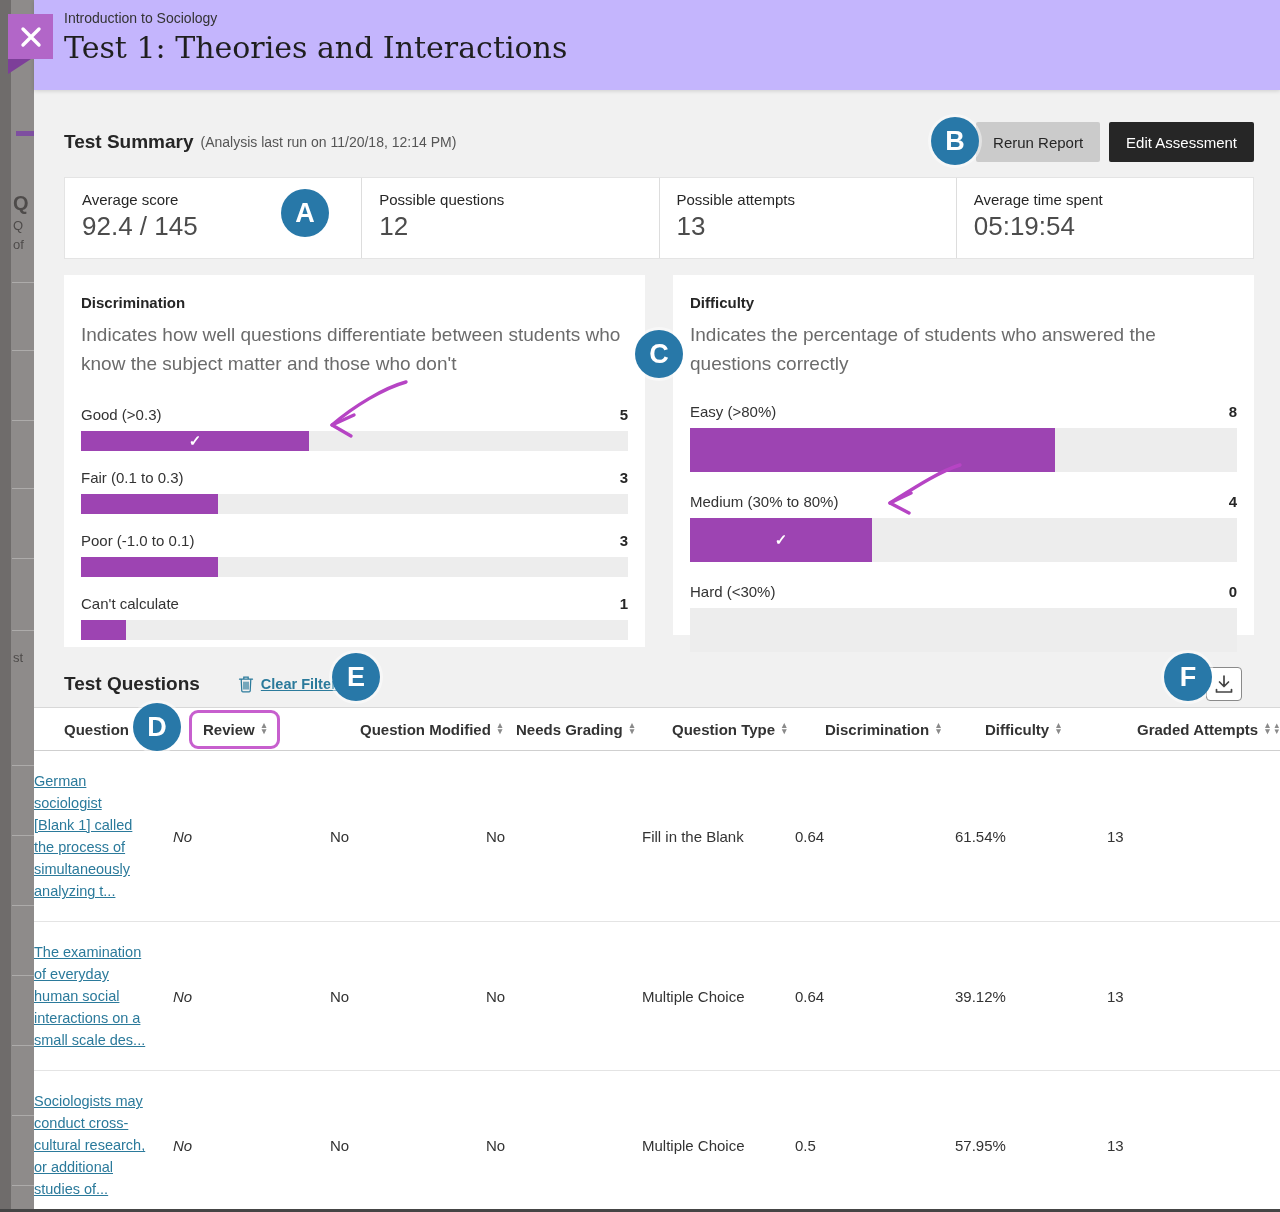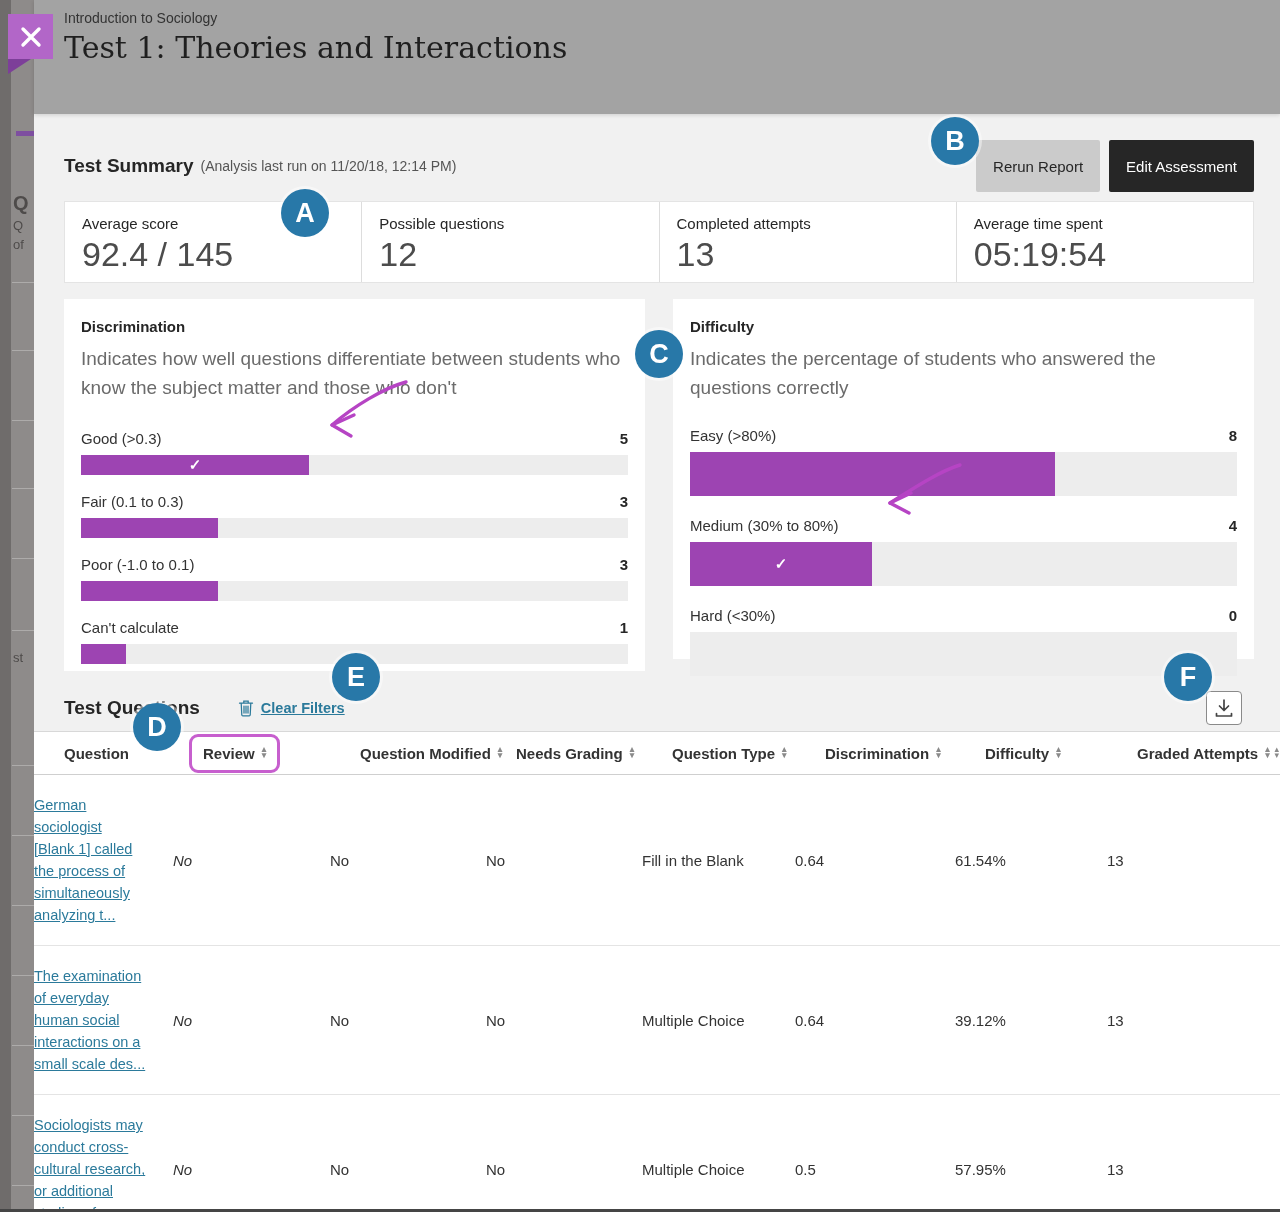--- a/index.html
+++ b/index.html
@@ -16,40 +16,40 @@
   #strip .frag{position:absolute;left:13px;color:#4e4b4a;white-space:nowrap;overflow:hidden;width:21px;}
   #strip .tabmark{position:absolute;left:16px;width:18px;height:5px;background:#7e4fa0;}
   #strip .divline{position:absolute;left:12px;width:22px;height:1px;background:rgba(255,255,255,.28);}
   
   #close-btn{position:absolute;left:8px;top:14px;width:45px;height:45px;background:#b266c8;
              z-index:40;display:flex;align-items:center;justify-content:center;cursor:pointer;}
   #close-fold{position:absolute;left:8px;top:59px;width:0;height:0;z-index:39;
               border-top:15px solid #7d3f99;border-right:23px solid transparent;}
   
   #panel{position:absolute;left:34px;top:0;width:1246px;height:1212px;background:#f1f1f1;}
-  #panel-header{position:relative;height:114px;background:#a3a3a3;box-shadow:0 1px 4px rgba(0,0,0,.15);
+  #panel-header{position:relative;height:90px;background:#c4b5fd;box-shadow:0 1px 4px rgba(0,0,0,.15);
                 padding:10px 0 0 30px;z-index:5;}
   .course{font-size:14px;color:#333;}
   .title{font-family:"DejaVu Serif",serif;font-size:30px;color:#1f1f1f;margin-top:4px;font-weight:500;}
   #content{padding:0 26px 0 30px;}
   
   #summary-head{margin-top:30px;display:flex;align-items:center;height:44px;}
   .h2{font-size:19px;font-weight:bold;color:#262626;}
   .h2-sub{font-size:14px;color:#555;margin-left:7px;}
   #summary-buttons{margin-left:auto;display:flex;gap:9px;}
-  .btn{height:52px;padding:0 17px;font-size:15px;display:flex;align-items:center;cursor:pointer;
+  .btn{height:40px;padding:0 17px;font-size:15px;display:flex;align-items:center;cursor:pointer;
        border:none;border-radius:2px;font-family:"Liberation Sans",sans-serif;}
   .btn.gray{background:#cbcbcb;color:#262626;}
   .btn.dark{background:var(--dark-btn);color:#fff;}
   
   #stats-row{display:flex;margin-top:13px;background:#fff;border:1px solid #e4e4e4;height:82px;}
   .stat-card{flex:1;padding:13px 0 8px 17px;border-left:1px solid #ddd;}
   .stat-card:first-child{border-left:none;}
   .stat-label{font-size:15px;color:#262626;}
-  .stat-value{font-size:34px;color:#4c4c4c;margin-top:3px;}
+  .stat-value{font-size:26px;color:#4c4c4c;margin-top:3px;}
   
   #panels-row{display:flex;gap:28px;margin-top:16px;align-items:flex-start;}
   .chart-panel{flex:1;background:#fff;padding:19px 17px;}
   #discrimination-panel{height:372px;}
   #difficulty-panel{height:360px;}
   .panel-title{font-size:15px;font-weight:bold;color:#262626;}
   .panel-desc{font-size:19px;color:#6b6b6b;margin-top:9px;line-height:1.55;max-width:560px;}
   .bar-row{margin-top:18px;}
   .bar-row.first{margin-top:27px;}
   .bar-labels{display:flex;justify-content:space-between;font-size:15px;color:#333;}
@@ -150,21 +150,21 @@
       <div id="stats-row">
           <div class="stat-card">
             <div class="stat-label">Average score</div>
             <div class="stat-value">92.4 / 145</div>
           </div>
           <div class="stat-card">
             <div class="stat-label">Possible questions</div>
             <div class="stat-value">12</div>
           </div>
           <div class="stat-card">
-            <div class="stat-label">Completed attempts</div>
+            <div class="stat-label">Possible attempts</div>
             <div class="stat-value">13</div>
           </div>
           <div class="stat-card">
             <div class="stat-label">Average time spent</div>
             <div class="stat-value">05:19:54</div>
           </div>
         </div>
 
       <div id="panels-row">
         <section class="chart-panel" id="discrimination-panel">

